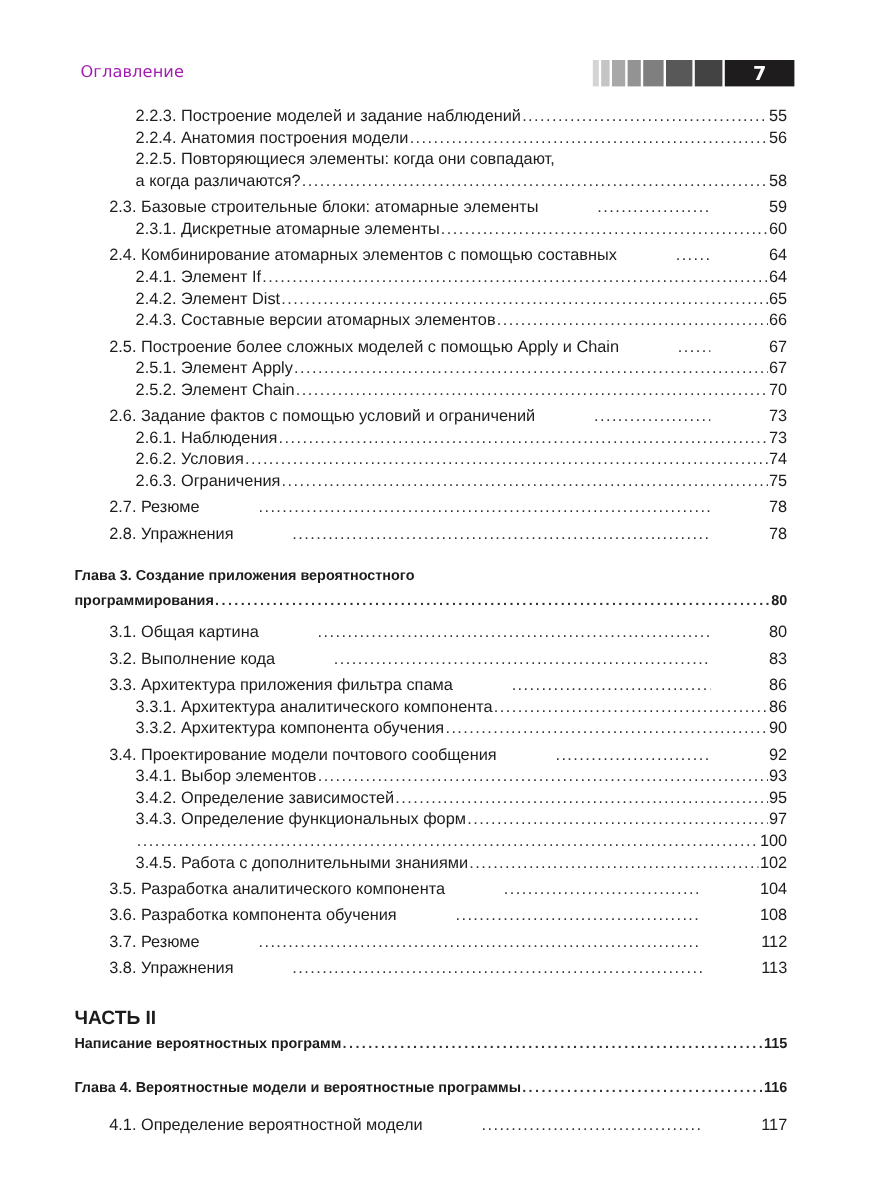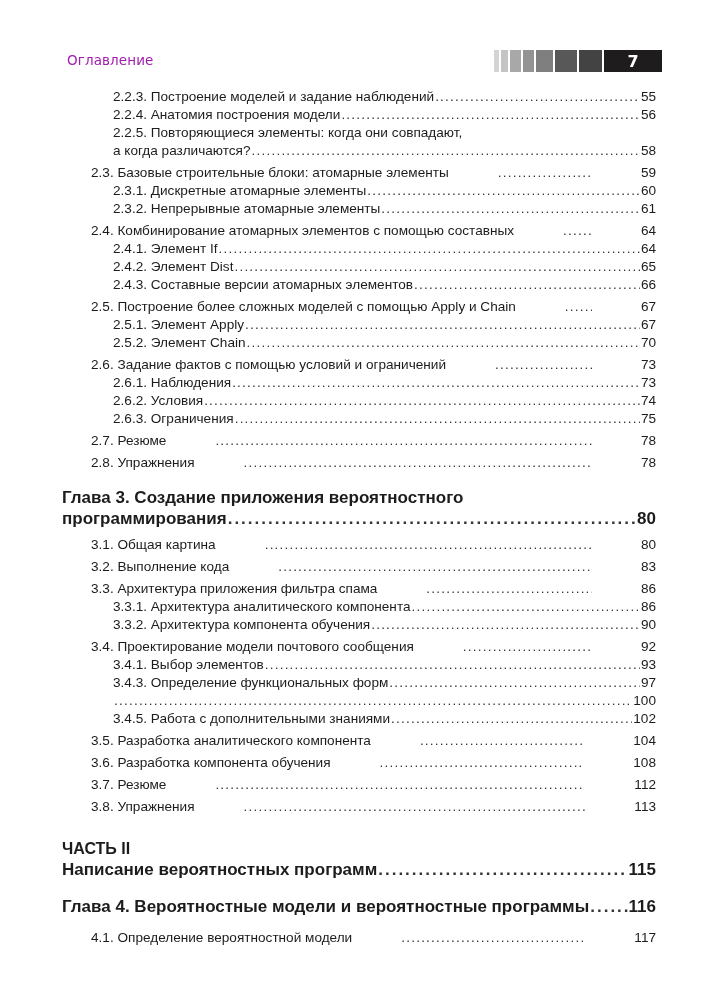--- a/index.html
+++ b/index.html
@@ -15,21 +15,21 @@
   .toc { position: absolute; left: 62px; width: 594px; top: 88px; }
   .row { display: flex; align-items: baseline; font-size: 13.6px; line-height: 18px; white-space: nowrap; }
   .row .t { flex: 0 0 auto; }
   .row .dots { flex: 1 1 auto; overflow: hidden; margin: 0 1px; letter-spacing: 1.2px; color: #333; }
   .row .dots::before { content: "................................................................................................................................................................................................................"; }
   .row .p { flex: 0 0 auto; text-align: center; }
   .l1 { padding-left: 29px; gap: 48px; }
   .l2 { padding-left: 51px; }
   .wrap1 { padding-left: 51px; font-size: 13.6px; line-height: 18px; }
   .gap-s { margin-top: 4px; }
-  .chap { font-weight: bold; font-size: 17px; line-height: 21px; }
+  .chap { font-weight: bold; font-size: 12px; line-height: 21px; }
   .chap .dots { letter-spacing: 2px; }
   .part-label { font-weight: bold; font-size: 16px; line-height: 21px; }
 </style>
 </head>
 <body>
 
 <div class="running-head">Оглавление</div>
 
 <div class="strip">
   <div class="blk" style="width:5px;background:#d4d4d4"></div>
@@ -64,25 +64,20 @@
   <div class="row l1 gap-s">
       <span class="t">2.3. Базовые строительные блоки: атомарные элементы</span>
       <span class="dots"></span>
       <span class="p">59</span>
     </div>
   <div class="row l2">
       <span class="t">2.3.1. Дискретные атомарные элементы</span>
       <span class="dots"></span>
       <span class="p">60</span>
     </div>
-  <div class="row l2">
-      <span class="t">2.3.2. Непрерывные атомарные элементы</span>
-      <span class="dots"></span>
-      <span class="p">61</span>
-    </div>
 
   <div class="row l1 gap-s">
       <span class="t">2.4. Комбинирование атомарных элементов с помощью составных</span>
       <span class="dots"></span>
       <span class="p">64</span>
     </div>
   <div class="row l2">
       <span class="t">2.4.1. Элемент If</span>
       <span class="dots"></span>
       <span class="p">64</span>
@@ -183,20 +178,25 @@
       <span class="t">3.4. Проектирование модели почтового сообщения</span>
       <span class="dots"></span>
       <span class="p">92</span>
     </div>
   <div class="row l2">
       <span class="t">3.4.1. Выбор элементов</span>
       <span class="dots"></span>
       <span class="p">93</span>
     </div>
   <div class="row l2">
+      <span class="t">3.4.2. Определение зависимостей</span>
+      <span class="dots"></span>
+      <span class="p">95</span>
+    </div>
+  <div class="row l2">
       <span class="t">3.4.3. Определение функциональных форм</span>
       <span class="dots"></span>
       <span class="p">97</span>
     </div>
   <div class="row l2">
       <span class="dots"></span>
       <span class="p">100</span>
     </div>
   <div class="row l2">
       <span class="t">3.4.5. Работа с дополнительными знаниями</span>

